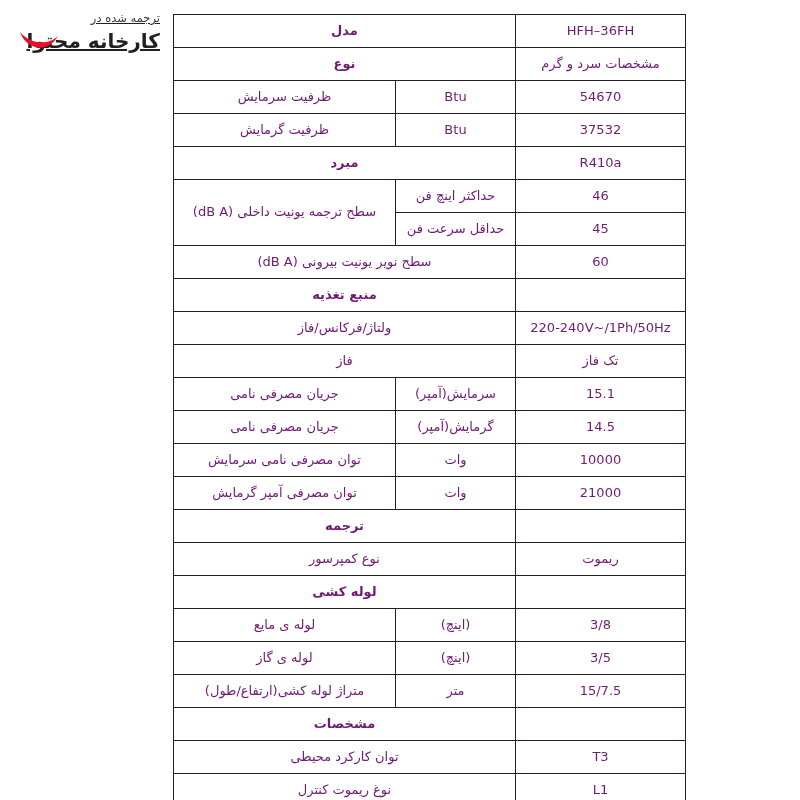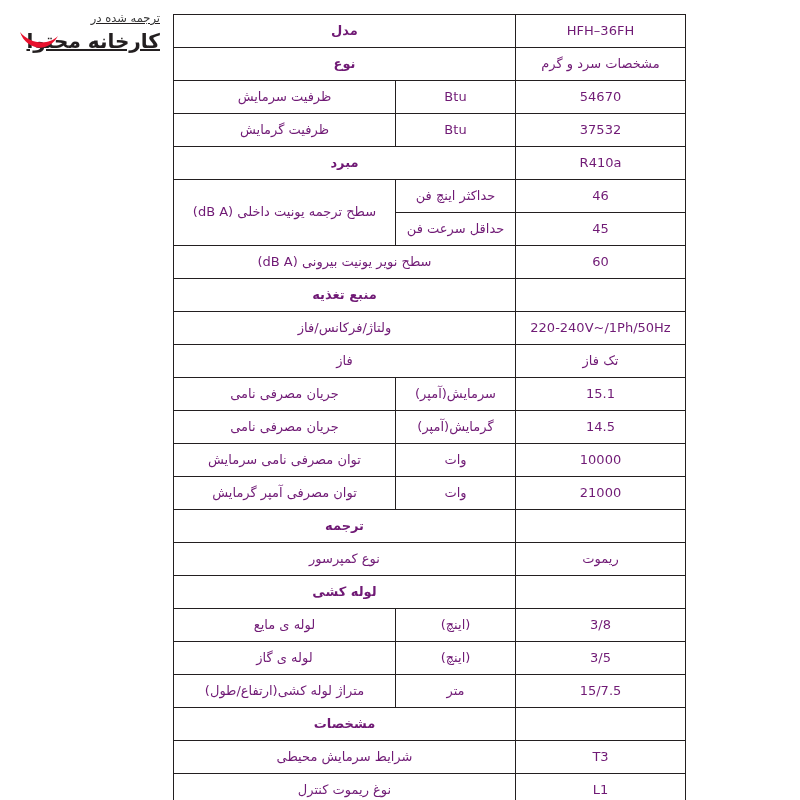--- a/index.html
+++ b/index.html
@@ -215,21 +215,21 @@
           <td class="value"><span class="ltr">15/7.5</span></td>
           <td class="unit">متر</td>
           <td class="label">متراژ لوله کشی(ارتفاع/طول)</td>
         </tr>
         <tr>
           <td class="value blank"></td>
           <td class="label section" colspan="2">مشخصات</td>
         </tr>
         <tr>
           <td class="value"><span class="ltr">T3</span></td>
-          <td class="label" colspan="2">شرایط سرمایش محیطی</td>
+          <td class="label" colspan="2">توان کارکرد محیطی</td>
         </tr>
         <tr>
           <td class="value"><span class="ltr">L1</span></td>
           <td class="label" colspan="2">نوغ ریموت کنترل</td>
         </tr>
       </tbody>
   </table>
 </div>
 
 </body></html>

